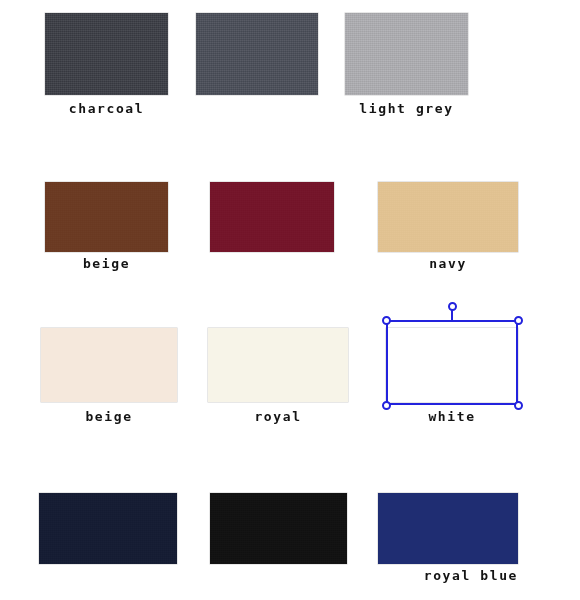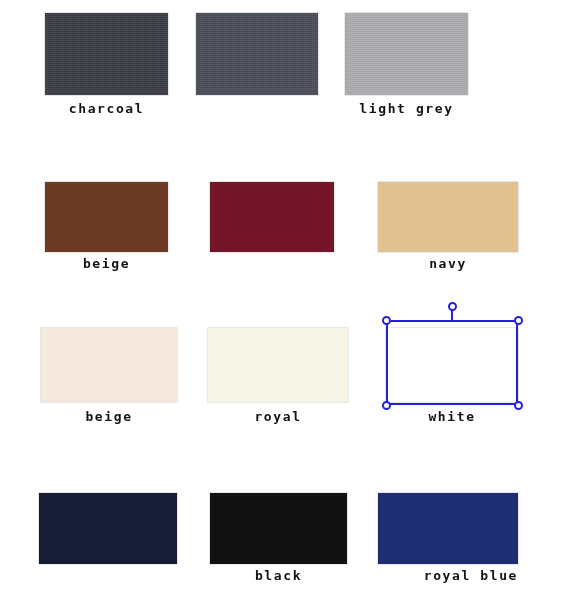--- a/index.html
+++ b/index.html
@@ -124,21 +124,20 @@
     <div class="swatch-chip plain" style="left: 386px; top: 328px; width: 132px; height: 74px; background: rgb(255, 255, 255);">
       <div class="tex"></div>
     </div>
     <div class="swatch-label" style="left: 386px; top: 409px; width: 132px;">white</div>
     <div class="swatch-chip smooth" style="left: 39px; top: 493px; width: 138px; height: 71px; background: rgb(21, 28, 51);">
       <div class="tex"></div>
     </div>
     <div class="swatch-chip smooth" style="left: 210px; top: 493px; width: 137px; height: 71px; background: rgb(17, 17, 17);">
       <div class="tex"></div>
     </div>
-    <div class="swatch-label" style="left: 210px; top: 568px; width: 137px;">black</div>
     <div class="swatch-chip plain" style="left: 378px; top: 493px; width: 140px; height: 71px; background: rgb(31, 45, 114);">
       <div class="tex"></div>
     </div>
     <div class="swatch-label" style="left: 378px; top: 568px; width: 140px; text-align: right;">royal blue</div>
   </div>
 
 <div id="selection-frame" style="left: 386px; top: 320px; width: 132px; height: 85px;">
   <div class="sel-box" style="border-color: rgb(34, 34, 221);"></div>
   <div class="rot-stem" style="left: 65px; top: -14px; height: 14px; background: rgb(34, 34, 221);"></div>
   <div class="handle" style="left: 0px; top: 0px; border-color: rgb(34, 34, 221); background: rgb(255, 255, 255);"></div>

